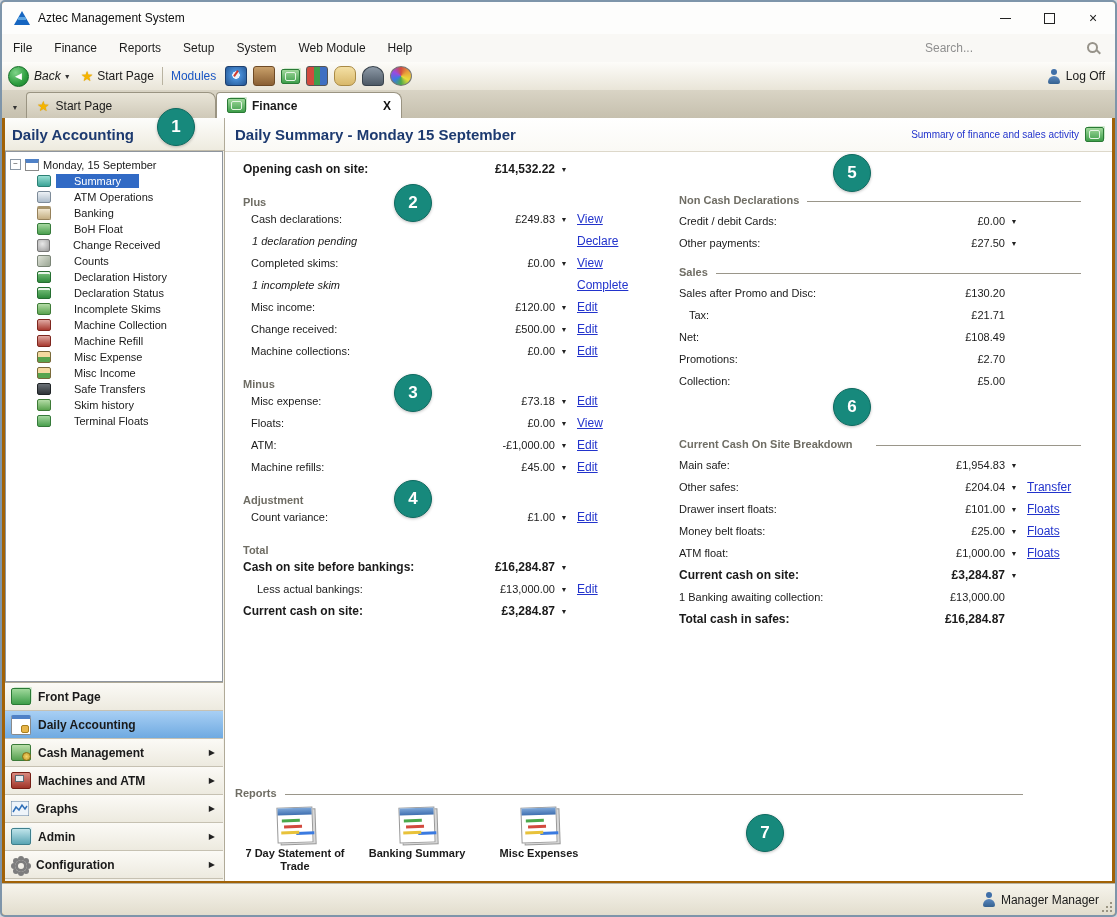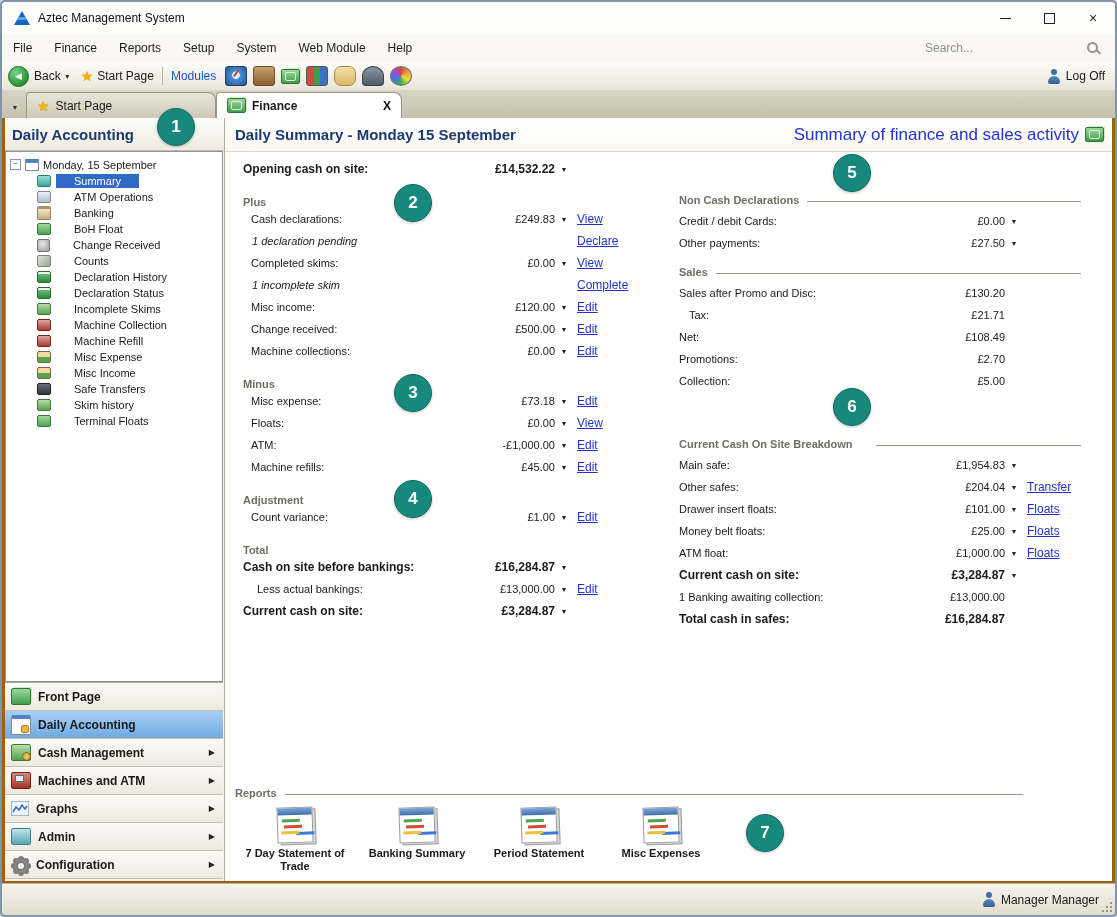--- a/index.html
+++ b/index.html
@@ -23,21 +23,21 @@
   .menubar .search{margin-left:auto;font-size:12px;color:#8f8f8f;padding-right:30px;width:130px;}
   .mag{position:relative;width:16px;height:16px;margin-right:14px;}
   .mag:before{content:"";position:absolute;left:2px;top:2px;width:7px;height:7px;border:2px solid #97938a;border-radius:50%;}
   .mag:after{content:"";position:absolute;left:11px;top:11px;width:5px;height:2px;background:#97938a;transform:rotate(45deg);}
   
   .toolbar{position:absolute;top:60px;left:0;right:0;height:28px;display:flex;align-items:center;
     background:linear-gradient(#fdfcf9,#e9e5d8);border-bottom:1px solid #cdc7b5;}
   .backbtn{display:flex;align-items:center;margin-left:6px;}
   .back-circle{width:19px;height:19px;border-radius:50%;background:radial-gradient(circle at 35% 30%,#7fd389,#2e9e3f 60%,#157a2a);
     border:1px solid #0f6b22;color:#fff;font-size:9px;display:flex;align-items:center;justify-content:center;}
-  .backbtn .t{font-size:12px;margin:0 3px 0 5px;}
+  .backbtn .t{font-size:12px;margin:0 3px 0 5px;font-style:italic;}
   .caret-sm{font-size:7px;color:#333;}
   .star{color:#f5b400;font-size:14px;text-shadow:0 0 1px #c28a00;margin:0 4px 0 10px;}
   .tstart{font-size:12px;}
   .tsep{width:1px;height:18px;background:#b9b3a1;margin:0 8px;}
   .modules{font-size:12px;color:#1a56c4;margin-right:6px;}
   .tico{width:20px;height:18px;border-radius:3px;margin:0 3px;position:relative;}
   .ico-gauge{background:radial-gradient(circle at 50% 45%,#e8f2fb 25%,#4a90d9 28%,#23538f);border:1px solid #1d3f6e;}
   .ico-gauge:after{content:"";position:absolute;left:9px;top:3px;width:2px;height:7px;background:#d23a2e;transform:rotate(35deg);}
   .ico-stock{background:linear-gradient(#c9a06a,#8a5f33);border:1px solid #6e4a25;}
   .ico-books{background:linear-gradient(90deg,#d24a3e 33%,#3f9e4c 33% 66%,#3f6fc2 66%);border:1px solid #555;}
@@ -97,21 +97,21 @@
   .ni-ma{background:linear-gradient(#d98a80,#a03428);border:1px solid #761f16;}
   .ni-ma:after{content:"";position:absolute;left:3px;top:2px;width:7px;height:5px;background:#e8eef2;border:1px solid #5a6a74;}
   .ni-admin{background:linear-gradient(#bfe4ea,#5aa5b4);border:1px solid #3f7f8c;box-shadow:2px -2px 0 -1px #e2f2f5;}
   .ni-gear{background:none;}
   .gear{position:absolute;left:4px;top:3px;width:6px;height:6px;border:3px solid #7d7d7d;border-radius:50%;
     box-shadow:0 -7px 0 -3px #7d7d7d,0 7px 0 -3px #7d7d7d,-7px 0 0 -3px #7d7d7d,7px 0 0 -3px #7d7d7d,5px 5px 0 -3px #7d7d7d,-5px -5px 0 -3px #7d7d7d,5px -5px 0 -3px #7d7d7d,-5px 5px 0 -3px #7d7d7d;}
   
   .content{position:absolute;left:222px;top:116px;right:3px;bottom:34px;background:#fff;border-left:1px solid #b0aa98;}
   .chead{height:33px;display:flex;align-items:center;border-bottom:1px solid #ddd8ca;background:linear-gradient(#ffffff,#faf9f5);}
   .chead .t{font-size:15px;font-weight:bold;color:#1d3a70;padding-left:10px;}
-  .chead .sub{margin-left:auto;font-size:17px;color:#2233cc;display:flex;align-items:center;padding-right:8px;}
+  .chead .sub{margin-left:auto;font-size:10px;color:#2233cc;display:flex;align-items:center;padding-right:8px;}
   .chead .sub .icon-cash{margin:0 0 0 6px;}
   .cbody{position:absolute;top:34px;left:0;right:0;bottom:0;}
   .leftcol{position:absolute;left:10px;top:6px;width:400px;}
   .rightcol{position:absolute;left:446px;top:6px;width:412px;}
   .frow{display:flex;align-items:center;height:22px;font-size:11px;}
   .frow .lbl{padding-left:16px;}
   .frow.toprow .lbl{padding-left:8px;}
   .frow .val{margin-left:auto;text-align:right;}
   .frow .caretc{width:18px;text-align:center;font-size:7px;color:#222;flex:0 0 auto;}
   .frow .lnkc{width:58px;padding-left:4px;flex:0 0 auto;font-size:12px;}
@@ -563,24 +563,20 @@
           <div class="repitem">
             <span class="repico"></span>
             <span class="replbl">7 Day Statement of Trade</span>
           </div>
           <div class="repitem">
             <span class="repico"></span>
             <span class="replbl">Banking Summary</span>
           </div>
           <div class="repitem">
             <span class="repico"></span>
-            <span class="replbl">Period Statement</span>
-          </div>
-          <div class="repitem">
-            <span class="repico"></span>
             <span class="replbl">Misc Expenses</span>
           </div>
         </div>
       </div>
 
     </div>
   </div>
 
   <div class="statusbar">
     <span class="user">

